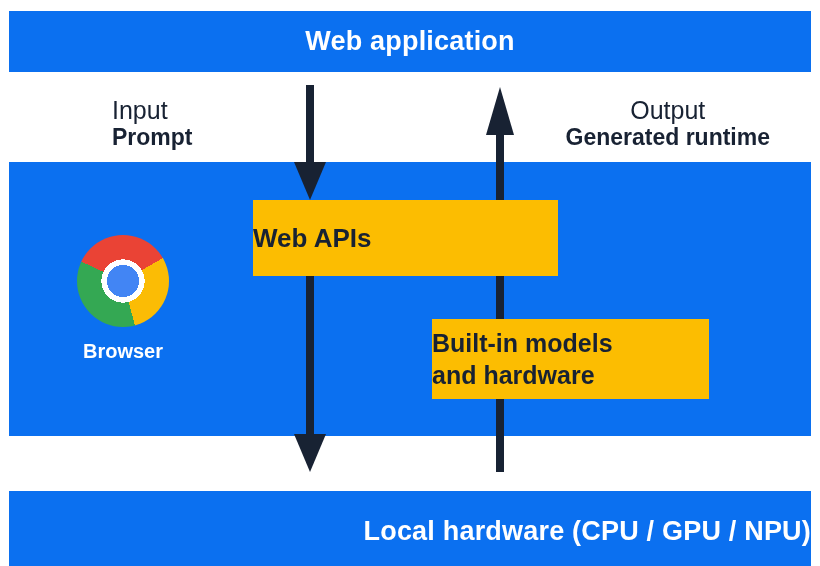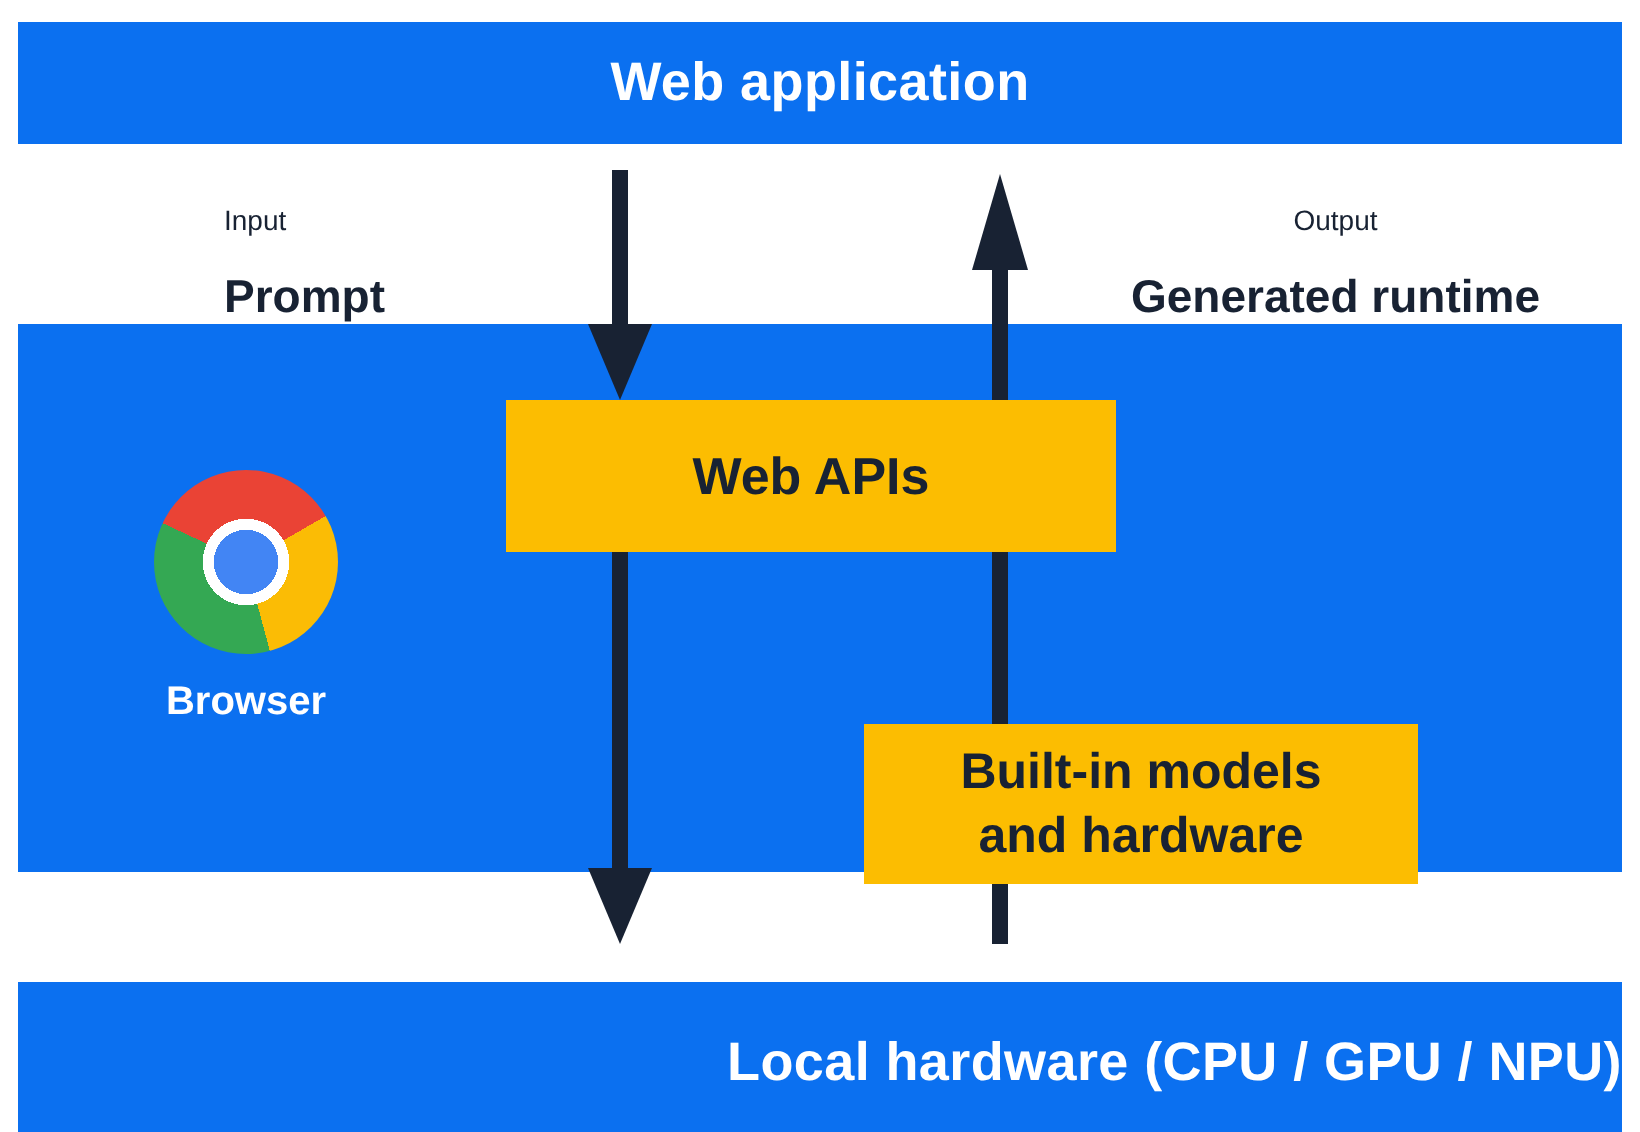--- a/index.html
+++ b/index.html
@@ -20,40 +20,40 @@
   
   .band{position:absolute;left:9px;width:802px;background:var(--blue);}
   .band.top{top:11px;height:61px;display:flex;align-items:center;justify-content:center;}
   .band.middle{top:162px;height:274px;z-index:1;}
   .band.bottom{top:475px;height:80px;display:flex;align-items:center;justify-content:flex-end;margin-top:16px;}
   .band-label{color:#fff;font-weight:700;font-size:27px;letter-spacing:.2px;}
   
   .io{position:absolute;top:99px;color:var(--navy);z-index:2;}
   .io.left{left:112px;text-align:left;}
   .io.right{right:50px;text-align:center;}
-  .io-title{font-size:14px;font-weight:400;line-height:22px;}
-  .io-value{font-size:23px;font-weight:700;line-height:26px;margin-top:14px;}
+  .io-title{font-size:25px;font-weight:400;line-height:22px;}
+  .io-value{font-size:23px;font-weight:700;line-height:26px;margin-top:3px;}
   
   .arrow-line{position:absolute;background:var(--navy);z-index:2;}
   .line-down-1{left:306px;top:85px;width:8px;height:80px;}
   .line-down-2{left:306px;top:276px;width:8px;height:160px;}
   .line-up{left:496px;top:130px;width:8px;height:342px;}
   .arrow-head{position:absolute;width:0;height:0;z-index:2;}
   .head-down{border-left:16px solid transparent;border-right:16px solid transparent;border-top:38px solid var(--navy);}
   .head-down-1{left:294px;top:162px;}
   .head-down-2{left:294px;top:434px;}
   .head-up{left:486px;top:87px;border-left:14px solid transparent;border-right:14px solid transparent;border-bottom:48px solid var(--navy);}
   
   .ybox{
     position:absolute;background:var(--yellow);z-index:3;
-    display:flex;align-items:center;justify-content:center;flex-direction:column;
+    display:flex;align-items:flex-start;justify-content:center;flex-direction:column;
     color:var(--navy);font-weight:700;text-align:center;
   }
   .ybox.web-apis{left:253px;top:200px;width:305px;height:76px;font-size:26px;}
-  .ybox.builtin{left:432px;top:319px;width:277px;height:80px;font-size:25px;line-height:32px;margin-top:43px;}
+  .ybox.builtin{left:432px;top:319px;width:277px;height:80px;font-size:25px;line-height:32px;}
   
   .chrome-logo{
     position:absolute;left:77px;top:235px;width:92px;height:92px;border-radius:50%;z-index:2;
     background:
       radial-gradient(closest-side, var(--chrome-blue) 0 35%, #fff 35% 47%, transparent 47% 100%),
       conic-gradient(from 60deg, var(--chrome-yellow) 0 105deg, var(--chrome-green) 105deg 235deg, var(--chrome-red) 235deg 360deg);
   }
   .browser-label{
     position:absolute;left:43px;top:340px;width:160px;z-index:2;
     text-align:center;color:#fff;font-weight:700;font-size:20px;

